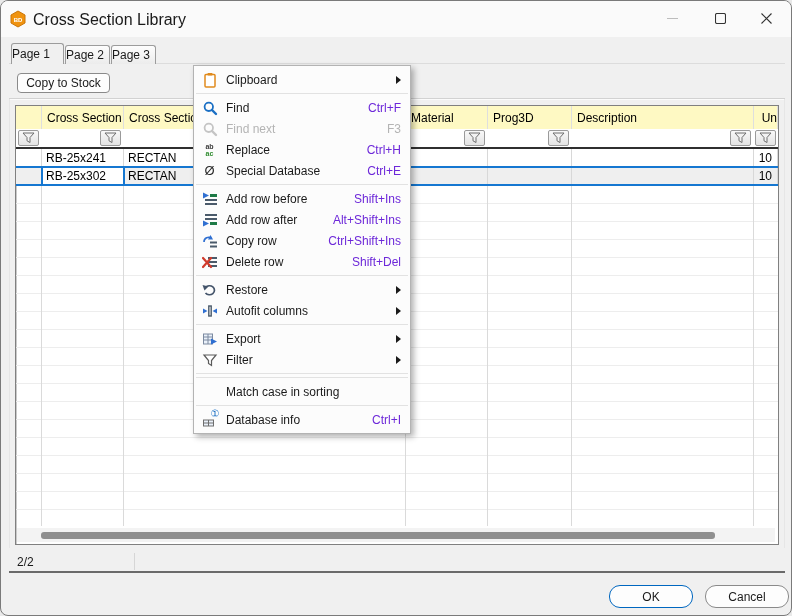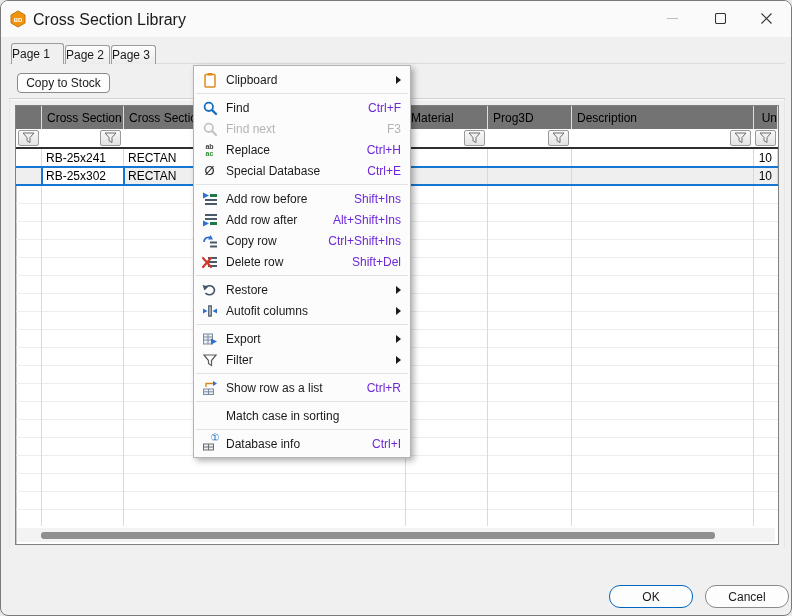--- a/index.html
+++ b/index.html
@@ -27,21 +27,21 @@
        background:linear-gradient(#d2d2d2 50%,#fbfbfb 50%);}
   .side-l{position:absolute;left:8px;top:98px;width:1px;height:449px;background:#e6e6e6;}
   .side-r{position:absolute;left:783px;top:98px;width:1px;height:449px;background:#e6e6e6;}
   
   .grid{position:absolute;left:14px;top:104px;width:764px;height:440px;background:#fff;
         border:1px solid #808080;box-sizing:border-box;box-shadow:inset 1px 1px 0 #c9c9c9;}
   .gcell{position:absolute;box-sizing:border-box;font-size:12px;color:#000;white-space:nowrap;overflow:hidden;}
   .colsel{left:0;width:26px;} .col1{left:26px;width:82px;} .col2{left:108px;width:282px;}
   .col3{left:390px;width:82px;} .col4{left:472px;width:84px;} .col5{left:556px;width:182px;}
   .col6{left:738px;width:24px;text-align:right;}
-  .hdr{top:0;height:23px;line-height:24px;padding-left:5px;border-right:1px solid #dedede;background:#737373;}
+  .hdr{top:0;height:23px;line-height:24px;padding-left:5px;border-right:1px solid #dedede;background:#fef9c3;}
   .hdr-filters{position:absolute;left:0;top:23px;width:762px;height:18px;background:#fff;}
   .fbtn{position:absolute;top:1px;width:21px;height:16px;border:1px solid #9a9a9a;border-radius:2px;
         background:linear-gradient(#f9f9f9,#e4e4e4);display:flex;align-items:center;justify-content:center;padding:0;}
   .hdr-line{position:absolute;left:0;top:41px;width:762px;height:2px;background:#2f2f2f;}
   .drow{position:absolute;left:0;width:762px;height:18px;}
   .dcell{position:absolute;top:0;height:18px;line-height:18px;padding-left:4px;border-right:1px solid #d8d8d8;
          font-size:12px;box-sizing:border-box;white-space:nowrap;overflow:hidden;}
   .dcell.col6{text-align:right;padding-right:5px;padding-left:0;}
   .row1{top:43px;background:#fff;}
   .row2{top:61px;background:#efefef;}
@@ -192,20 +192,24 @@
     <div class="vline" style="left:389px"></div>
     <div class="vline" style="left:471px"></div>
     <div class="vline" style="left:555px"></div>
     <div class="vline" style="left:737px"></div>
 
     <div class="hscroll">
       <div class="hthumb"></div>
     </div>
   </div>
 
+  <div class="statusbar">
+    <span class="statustext">2/2</span>
+    <div class="statusdiv"></div>
+  </div>
 
   <button class="fbtn-dlg btn-ok">OK</button>
   <button class="fbtn-dlg btn-cancel">Cancel</button>
 
   <div class="cmenu">
 
     <div class="mi">
       <span class="mi-ic">
         <svg width="16" height="16" viewBox="0 0 16 16">
             <rect x="3" y="2.5" width="10" height="12.5" rx="1" fill="#fff" stroke="#e08a1c" stroke-width="1.5"></rect>
@@ -354,33 +358,20 @@
       <span class="mi-ic">
         <svg width="16" height="16" viewBox="0 0 16 16">
             <polygon points="2,3 14,3 9.5,8.5 9.5,13.5 6.5,11.5 6.5,8.5" fill="#ffffff" stroke="#5a5a5a" stroke-width="1.2"></polygon>
           </svg>
       </span>
       <span class="mi-label">Filter</span>
       <span class="marrow"></span>
     </div>
     <div class="msep"></div>
 
-    <div class="mi">
-      <span class="mi-ic">
-        <svg width="16" height="16" viewBox="0 0 16 16">
-            <rect x="1.5" y="9" width="10" height="5.5" fill="#eaf1fa" stroke="#7c8aa0"></rect>
-            <line x1="1.5" y1="11.8" x2="11.5" y2="11.8" stroke="#7c8aa0"></line>
-            <line x1="6.5" y1="9" x2="6.5" y2="14.5" stroke="#7c8aa0"></line>
-            <path d="M4 7 L4 3.5 L11 3.5" fill="none" stroke="#d8891f" stroke-width="1.4"></path>
-            <polygon points="11,1 15,3.5 11,6" fill="#2f6fd1"></polygon>
-          </svg>
-      </span>
-      <span class="mi-label">Show row as a list</span>
-      <span class="mi-sc">Ctrl+R</span>
-    </div>
     <div class="msep"></div>
 
     <div class="mi">
       <span class="mi-ic"></span>
       <span class="mi-label">Match case in sorting</span>
     </div>
     <div class="msep"></div>
 
     <div class="mi">
       <span class="mi-ic">

